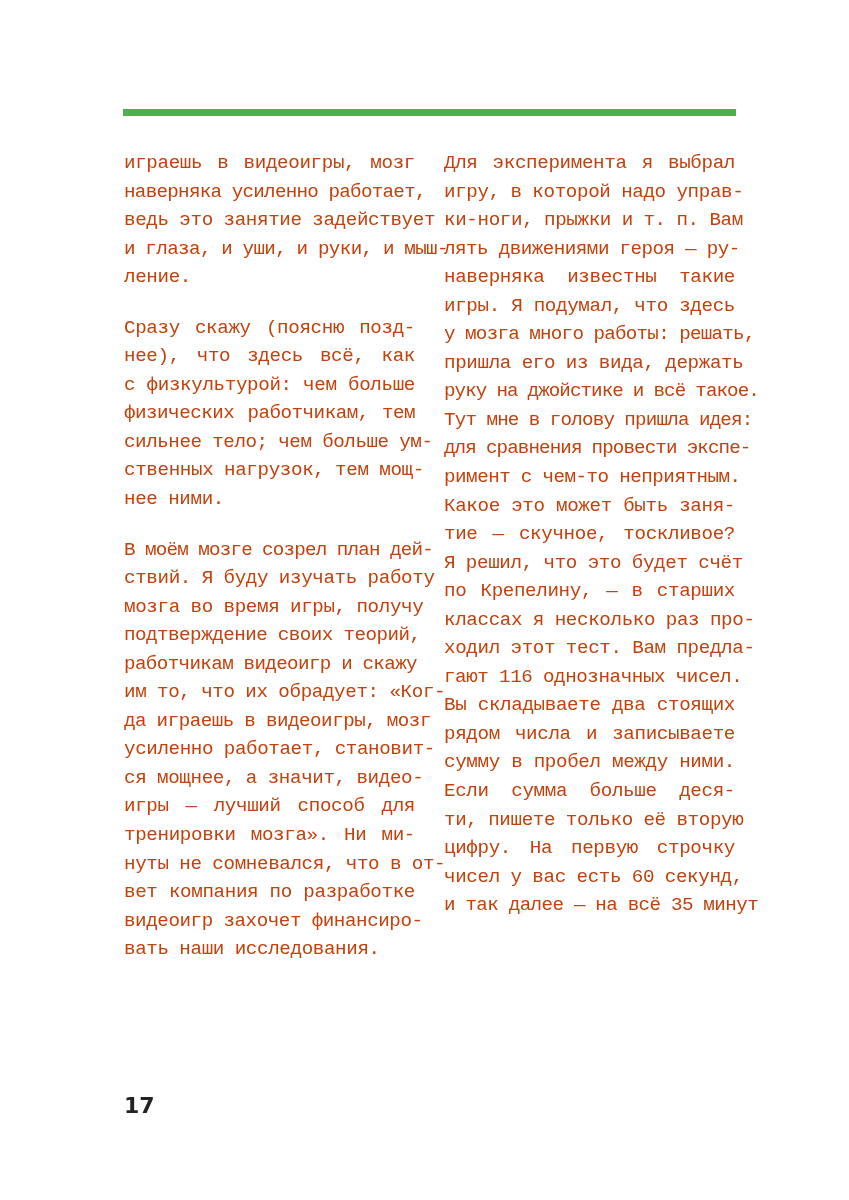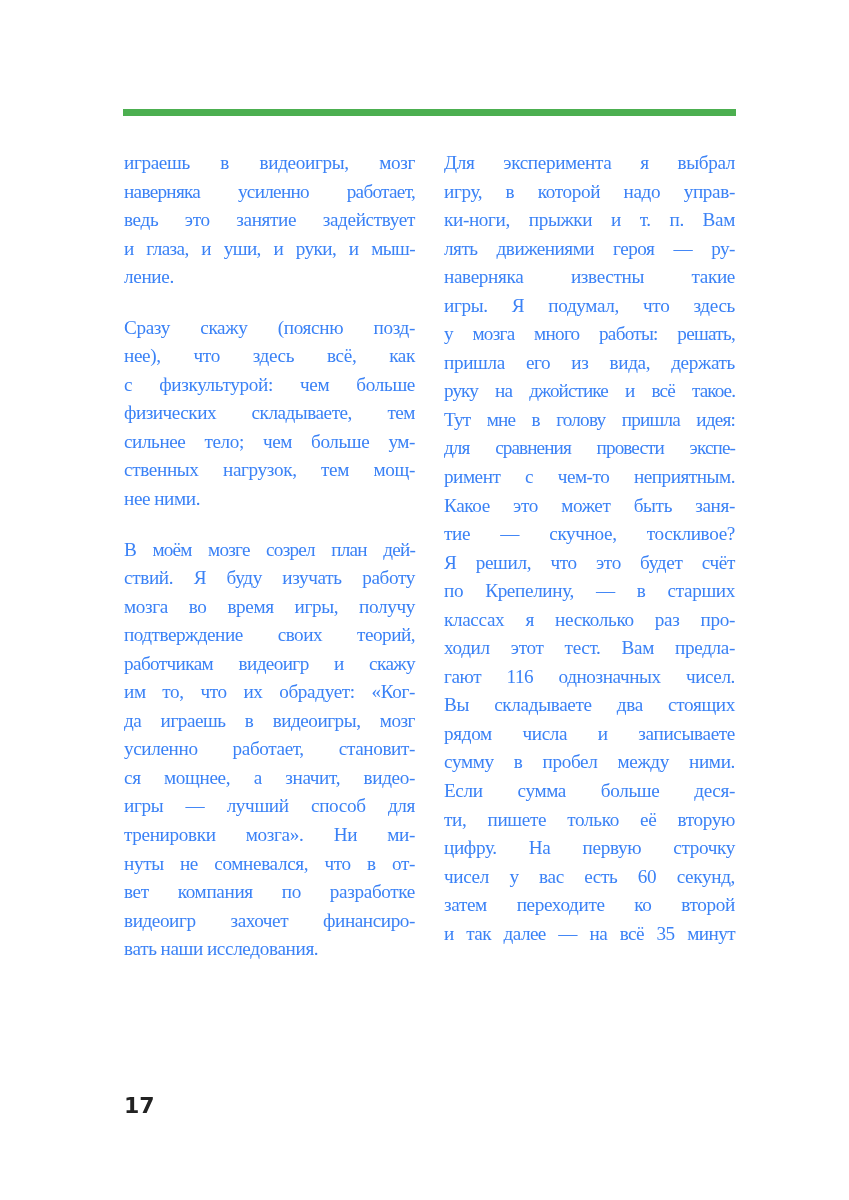--- a/index.html
+++ b/index.html
@@ -1,21 +1,21 @@
 <!DOCTYPE html>
 <html><head>
 <meta charset="utf-8">
 <style>
   html, body { margin: 0; padding: 0; background: #ffffff; }
   body { width: 849px; height: 1200px; position: relative; overflow: hidden; }
   .page { position: absolute; left: 0; top: 0; width: 849px; height: 1200px; background: #fff; }
   .rule { position: absolute; left: 123px; top: 109px; width: 613px; height: 7px; background: #4caf50; }
   .col { position: absolute; top: 149px; width: 291px;
-         font-family: Liberation Serif, serif;
-         font-size: 19.2px; line-height: 28.55px; color: #3b82f6;
+         font-family: Liberation Mono, monospace;
+         font-size: 19.2px; line-height: 28.55px; color: #c2410c;
          text-align: justify; hyphens: manual; letter-spacing: -0.35px; word-spacing: -0.5px; }
   .col-left { left: 124px; }
   .col-right { left: 444px; }
   .line { display: block; white-space: nowrap; text-align-last: justify; text-align: justify; overflow: visible; }
   .line.last { text-align-last: left; }
   .para-gap { display: block; height: 22px; }
   .page-number { position: absolute; left: 124px; top: 1093px;
                  font-family: "DejaVu Sans", "Liberation Sans", sans-serif;
                  font-weight: bold; font-size: 22px; color: #222; }
 </style>
@@ -31,21 +31,21 @@
       <span class="line" style="letter-spacing: -0.701562px;">наверняка усиленно работает,</span>
       <span class="line">ведь это занятие задействует</span>
       <span class="line" style="letter-spacing: -0.601042px;">и глаза, и уши, и руки, и мыш-</span>
       <span class="line last">ление.</span>
     </div>
     <span class="para-gap"></span>
     <div>
       <span class="line">Сразу скажу (поясню позд-</span>
       <span class="line">нее), что здесь всё, как</span>
       <span class="line">с физкультурой: чем больше</span>
-      <span class="line" style="letter-spacing: -0.485216px;">физических складываете, тем</span>
+      <span class="line" style="letter-spacing: -0.485216px;">физических работчикам, тем</span>
       <span class="line" style="letter-spacing: -0.423103px;">сильнее тело; чем больше ум-</span>
       <span class="line">ственных нагрузок, тем мощ-</span>
       <span class="line last">нее ними.</span>
     </div>
     <span class="para-gap"></span>
     <div>
       <span class="line" style="letter-spacing: -0.77403px;">В моём мозге созрел план дей-</span>
       <span class="line">ствий. Я буду изучать работу</span>
       <span class="line">мозга во время игры, получу</span>
       <span class="line" style="letter-spacing: -0.494676px;">подтверждение своих теорий,</span>
@@ -84,19 +84,18 @@
       <span class="line">классах я несколько раз про-</span>
       <span class="line">ходил этот тест. Вам предла-</span>
       <span class="line" style="letter-spacing: -0.410185px;">гают 116 однозначных чисел.</span>
       <span class="line">Вы складываете два стоящих</span>
       <span class="line">рядом числа и записываете</span>
       <span class="line">сумму в пробел между ними.</span>
       <span class="line">Если сумма больше деся-</span>
       <span class="line">ти, пишете только её вторую</span>
       <span class="line">цифру. На первую строчку</span>
       <span class="line">чисел у вас есть 60 секунд,</span>
-      <span class="line">затем переходите ко второй</span>
       <span class="line" style="letter-spacing: -0.563362px;">и так далее — на всё 35 минут</span>
     </div>
   </div>
 
   <div class="page-number">17</div>
 </div>
 
 </body></html>

